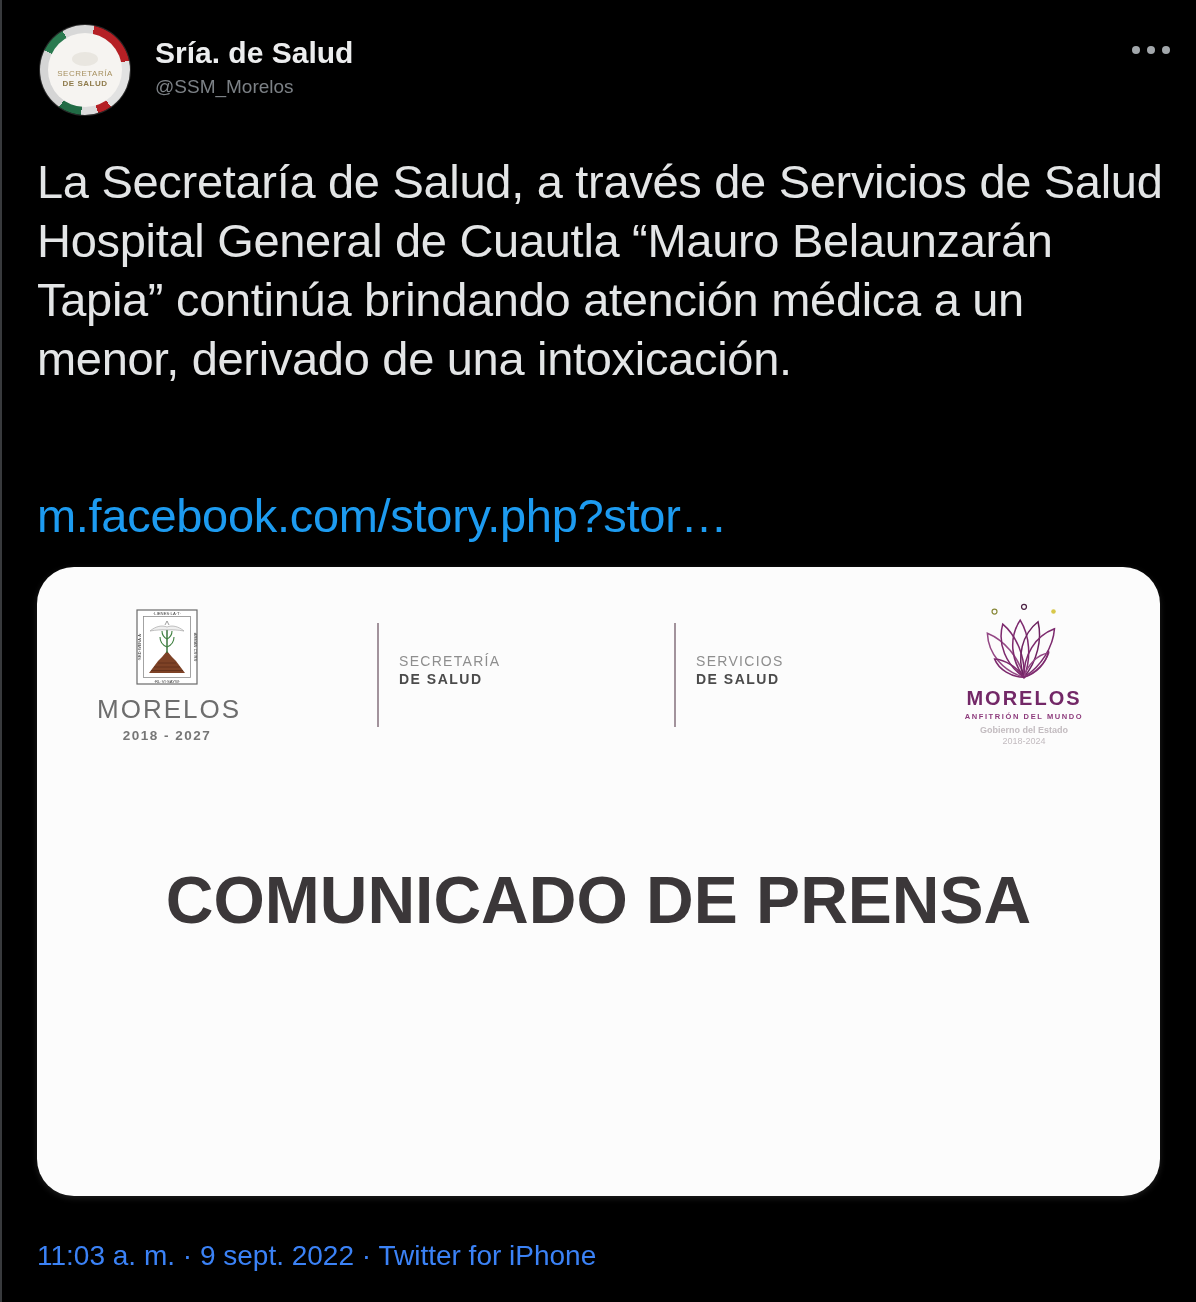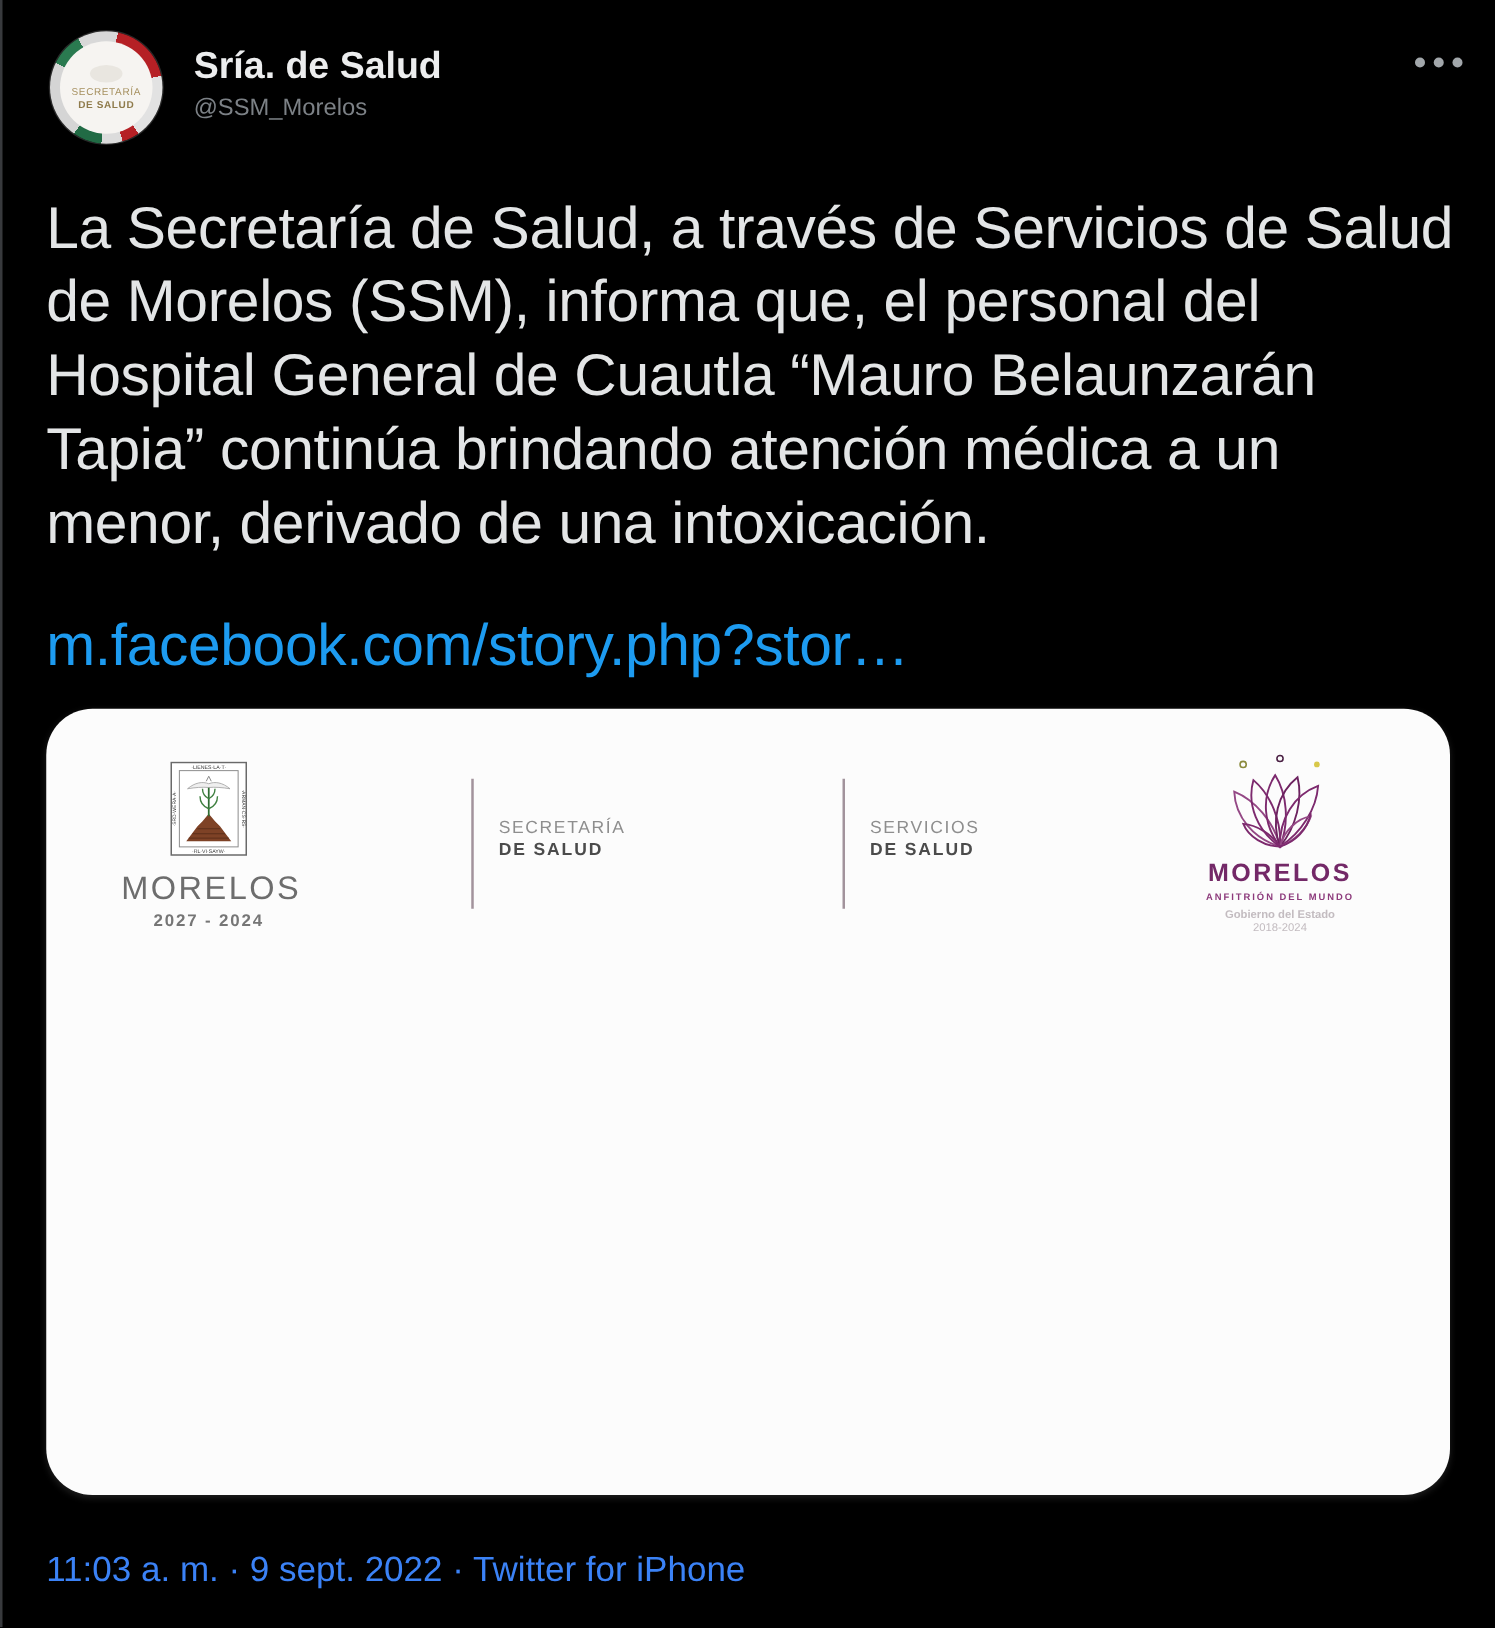--- a/index.html
+++ b/index.html
@@ -71,21 +71,20 @@
   <div class="display-name">Sría. de Salud</div>
   <div class="handle">@SSM_Morelos</div>
   <div class="more-btn">
     <i></i>
       <i></i>
       <i></i>
   </div>
 
   <div class="tweet-text">
     <div>La Secretaría de Salud, a través de Servicios de Salud</div>
-    <div>de Morelos (SSM), informa que, el personal del</div>
     <div>Hospital General de Cuautla “Mauro Belaunzarán</div>
     <div>Tapia” continúa brindando atención médica a un</div>
     <div>menor, derivado de una intoxicación.</div>
   </div>
   <a class="tweet-link">m.facebook.com/story.php?stor…</a>
 
   <div class="card">
 
     <div class="crest-block">
       <svg width="62" height="76" viewBox="0 0 62 76">
@@ -96,21 +95,21 @@
         <text x="4.6" y="38" font-size="4" text-anchor="middle" fill="#3b3b3b" transform="rotate(-90 4.6 38)">·SRD·WERA·A·</text>
         <text x="57.6" y="38" font-size="4" text-anchor="middle" fill="#3b3b3b" transform="rotate(90 57.6 38)">·ARMAN·CS·RS·</text>
         <path d="M13 64 L22 52 L26 48 L31 42 L36 48 L40 52 L49 64 Z" fill="#7e4226"></path>
         <path d="M18 58 L44 58 M15 61.5 L47 61.5 M22 54 L40 54" stroke="#5d2f1a" stroke-width="0.8" fill="none"></path>
         <path d="M31 44 L31 20" stroke="#2f6d33" stroke-width="1.4"></path>
         <path d="M31 38 C26 36 24 32 24 28 M31 38 C36 36 38 32 38 28 M31 30 C27 28 26 25 26 22 M31 30 C35 28 36 25 36 22" stroke="#3f8040" stroke-width="1.1" fill="none"></path>
         <path d="M14 22 C20 17 26 16 31 18 C36 16 42 17 48 22 C42 21 36 20.5 31 21 C26 20.5 20 21 14 22 Z" fill="#efefef" stroke="#9a9a9a" stroke-width="0.6"></path>
         <path d="M29 16 L31 12 L33 16" stroke="#777777" stroke-width="0.7" fill="none"></path>
       </svg>
       <div class="crest-title">MORELOS</div>
-      <div class="crest-years">2027 - 2024</div>
+      <div class="crest-years">2018 - 2027</div>
     </div>
 
     <div class="v-divider vd1"></div>
 
     <div class="org-block org1">
       <div class="org-l1">SECRETARÍA</div>
       <div class="org-l2">DE SALUD</div>
     </div>
 
     <div class="v-divider vd2"></div>
@@ -135,16 +134,17 @@
         <circle cx="44" cy="9" r="2.6" fill="none" stroke="#8a8a3c" stroke-width="1.3"></circle>
         <circle cx="75" cy="4" r="2.6" fill="none" stroke="#4b2144" stroke-width="1.3"></circle>
         <circle cx="106" cy="9" r="2.4" fill="#d8c84a"></circle>
       </svg>
       <div class="flower-title">MORELOS</div>
       <div class="flower-sub">ANFITRIÓN DEL MUNDO</div>
       <div class="flower-cap">Gobierno del Estado</div>
       <div class="flower-cap2">2018-2024</div>
     </div>
 
+    <div class="headline">COMUNICADO DE PRENSA</div>
   </div>
 
   <div class="footer-meta">11:03 a. m. · 9 sept. 2022 · Twitter for iPhone</div>
 </div>
 
 </body></html>

